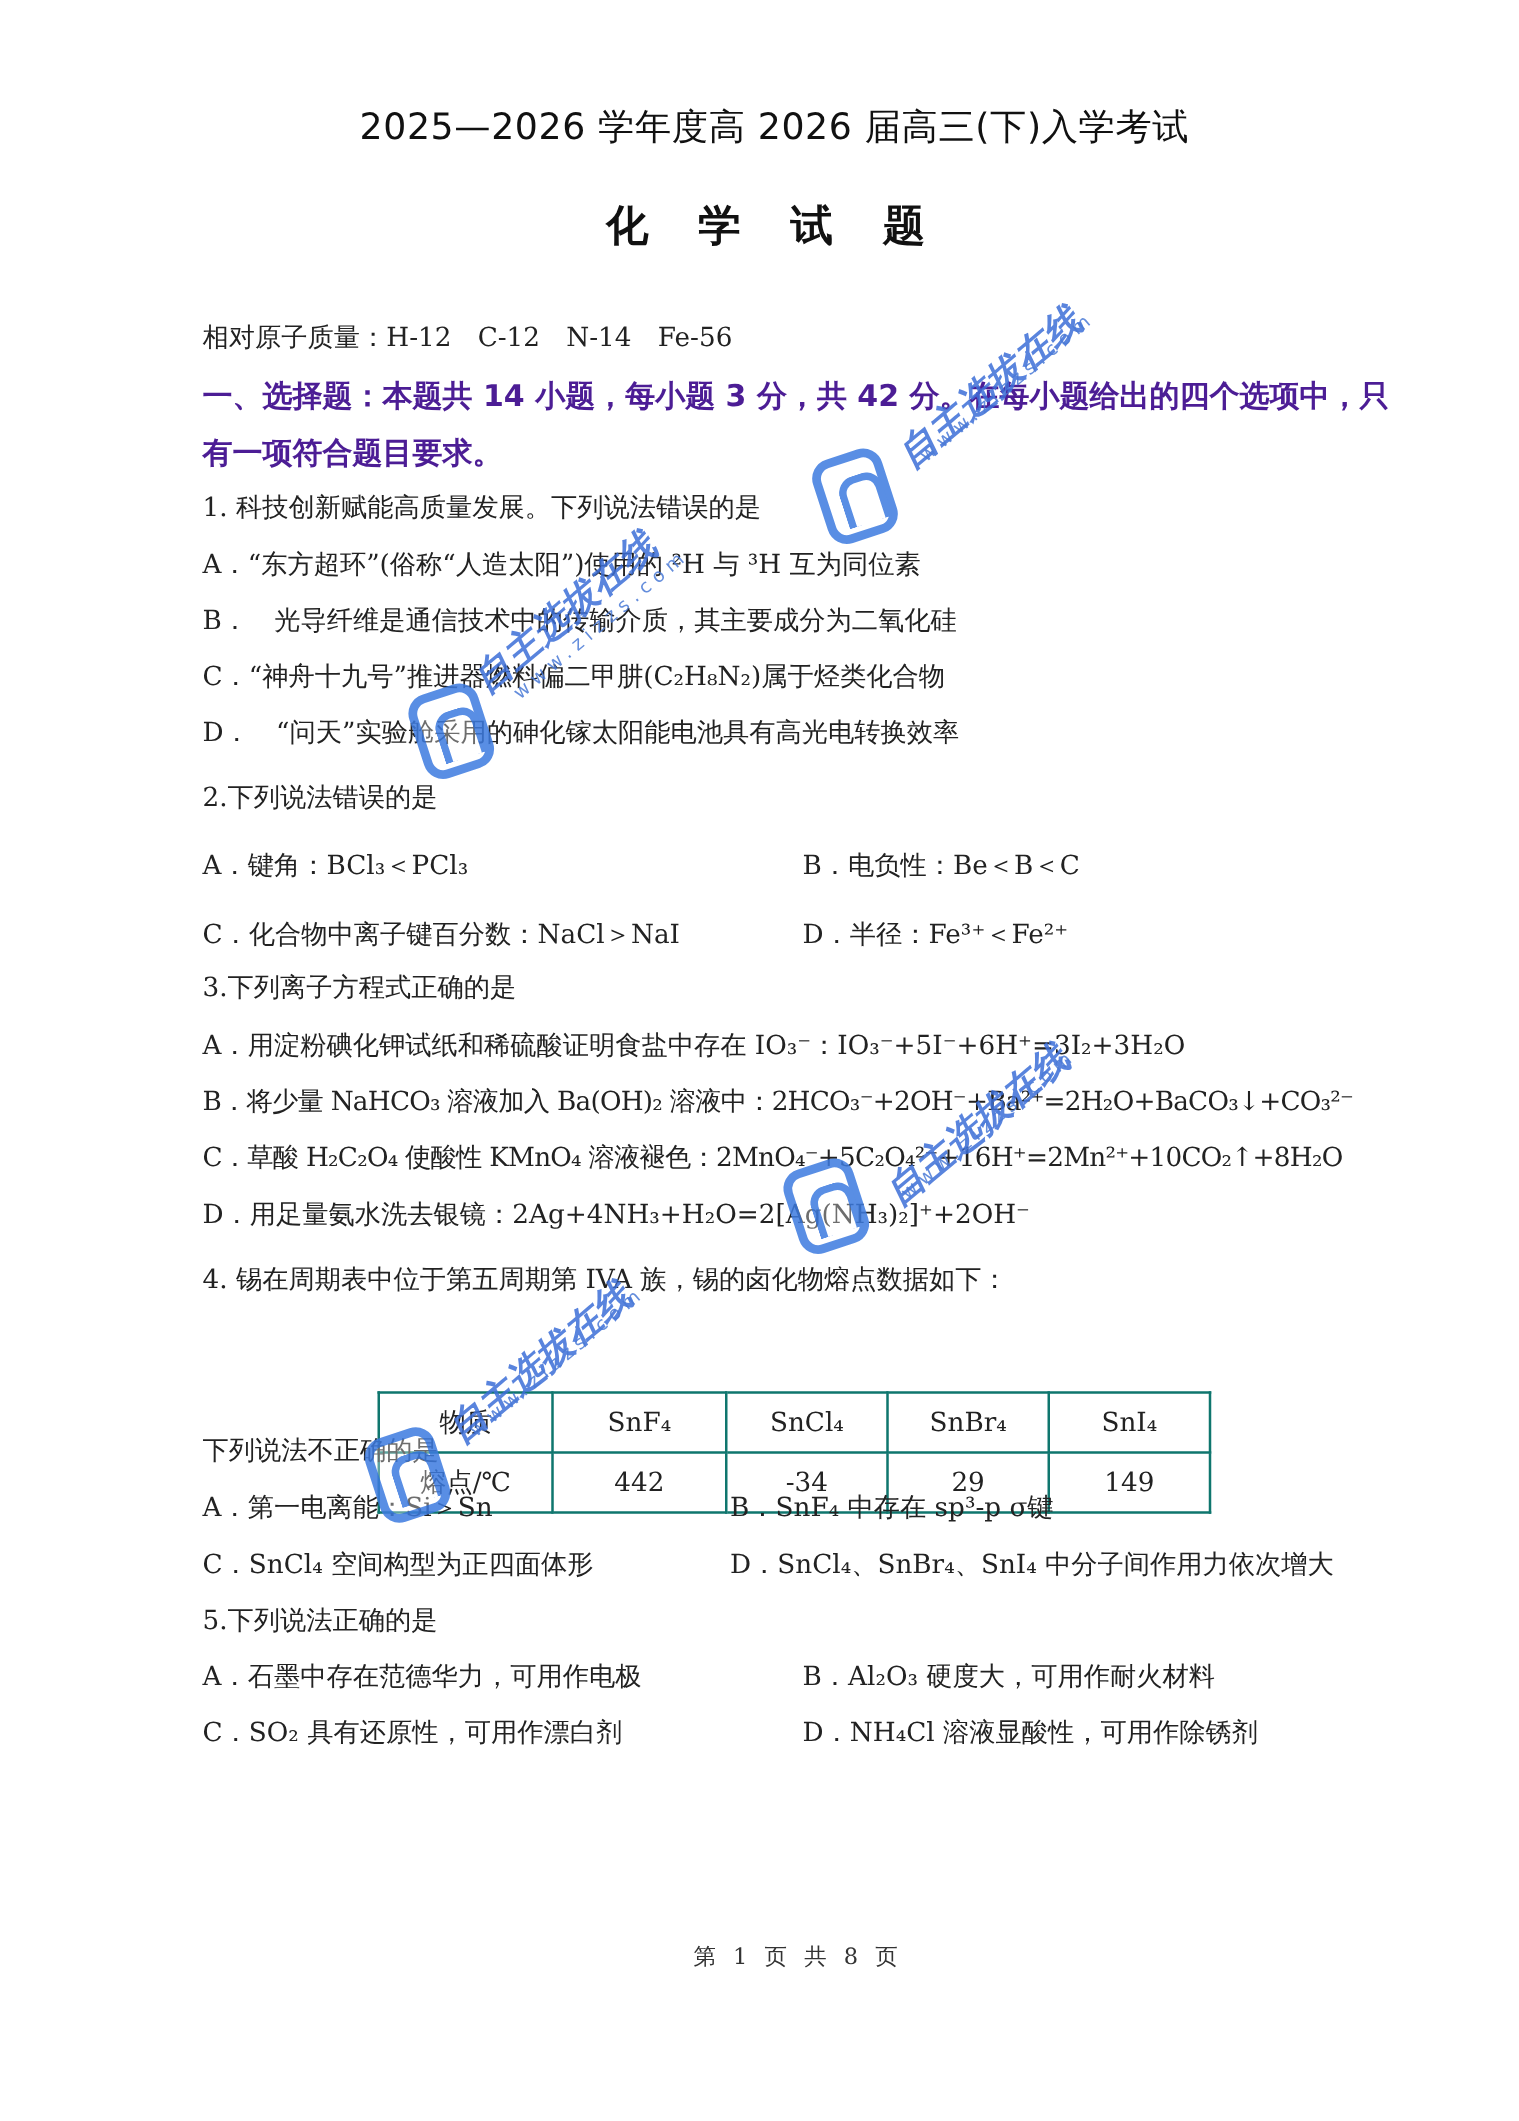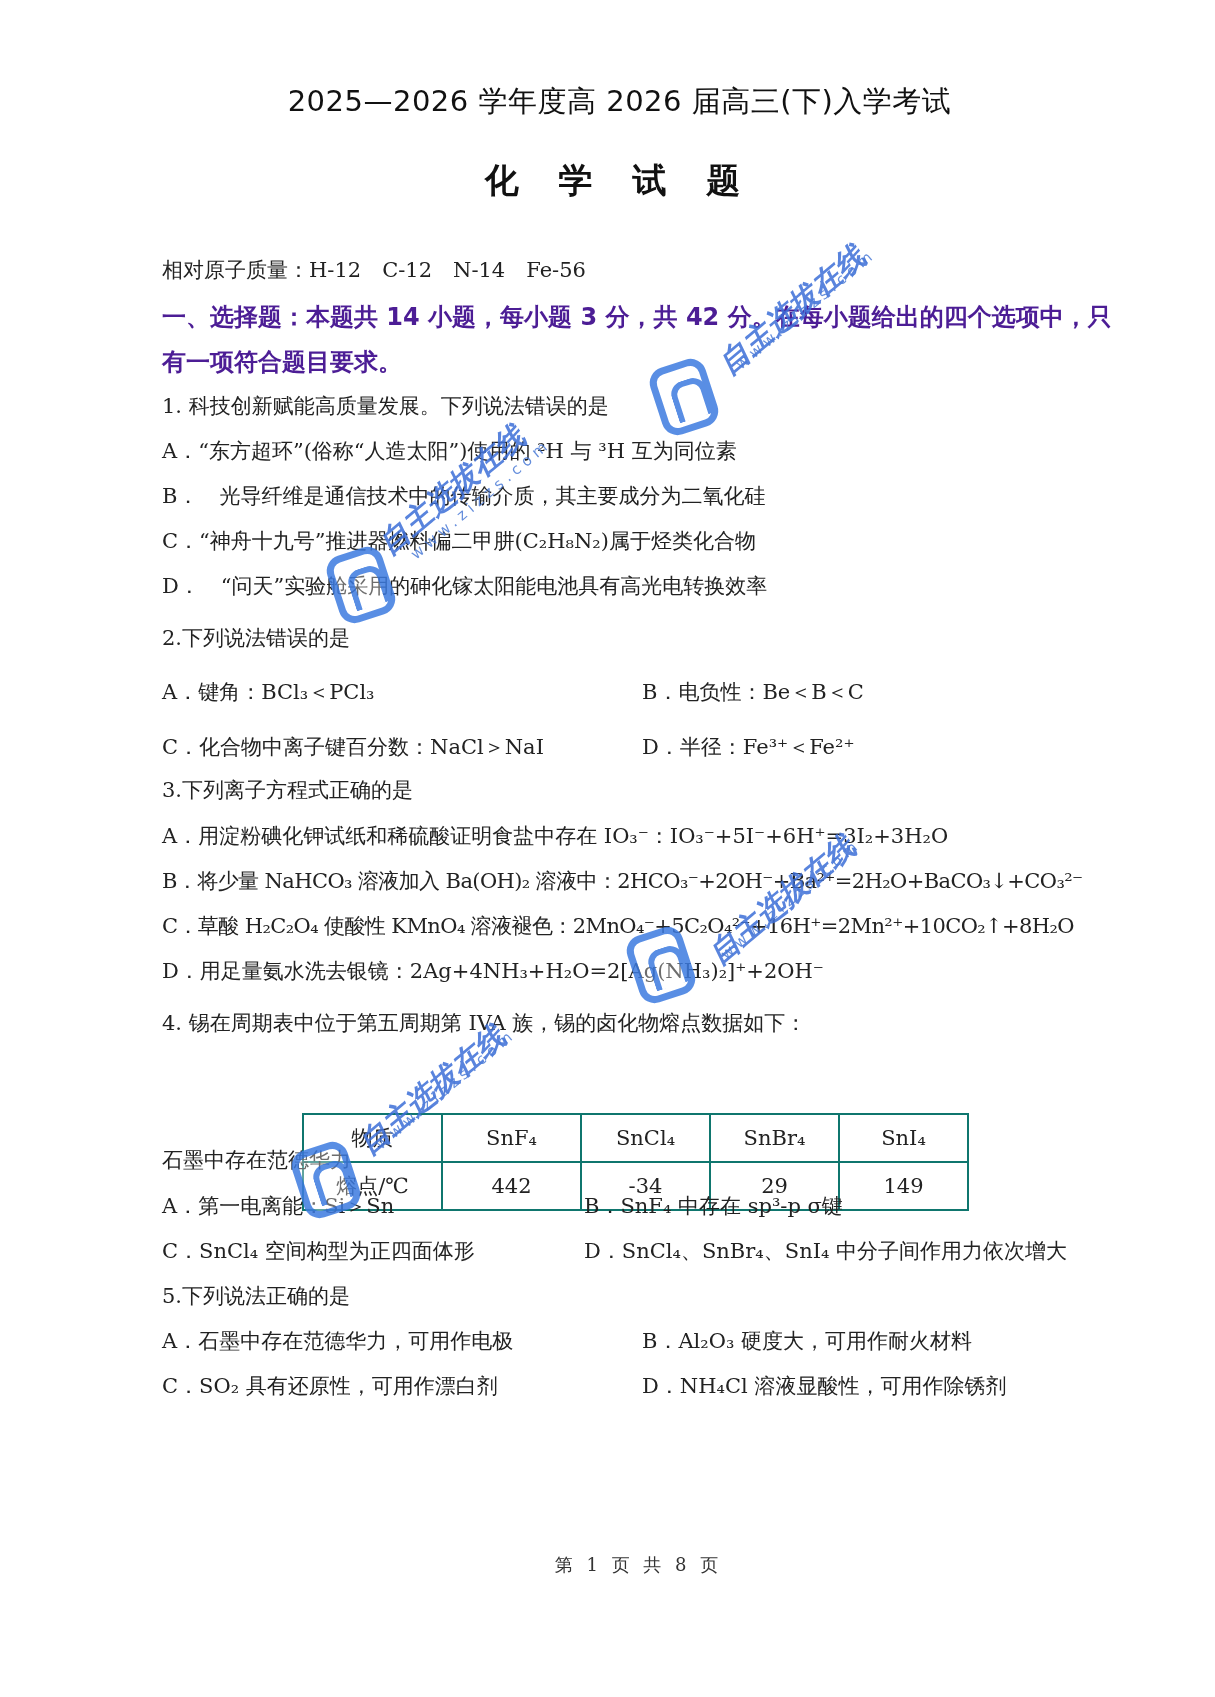--- a/index.html
+++ b/index.html
@@ -74,21 +74,21 @@
     <tr>
       <td>熔点/℃</td>
       <td>442</td>
       <td>-34</td>
       <td>29</td>
       <td>149</td>
     </tr>
   </tbody>
     </table>
 
-  <div class="line" style="top:1146px;">石墨中存在范德华力</div>
+  <div class="line" style="top:1146px;">下列说法不正确的是</div>
   <div class="line" style="top:1192px;">A．第一电离能：Si＞Sn</div>
   <div class="col2" style="left:572px; top:1192px;">B．SnF₄ 中存在 sp³-p σ键</div>
   <div class="line" style="top:1237px;">C．SnCl₄ 空间构型为正四面体形</div>
   <div class="col2" style="left:572px; top:1237px;">D．SnCl₄、SnBr₄、SnI₄ 中分子间作用力依次增大</div>
 
   <div class="line" style="top:1282px;">5.下列说法正确的是</div>
   <div class="line" style="top:1327px;">A．石墨中存在范德华力，可用作电极</div>
   <div class="col2" style="left:630px; top:1327px;">B．Al₂O₃ 硬度大，可用作耐火材料</div>
   <div class="line" style="top:1372px;">C．SO₂ 具有还原性，可用作漂白剂</div>
   <div class="col2" style="left:630px; top:1372px;">D．NH₄Cl 溶液显酸性，可用作除锈剂</div>

